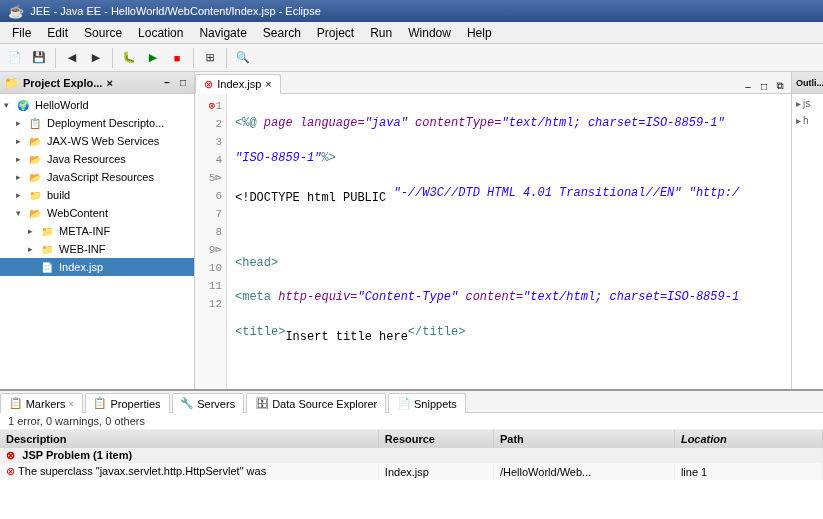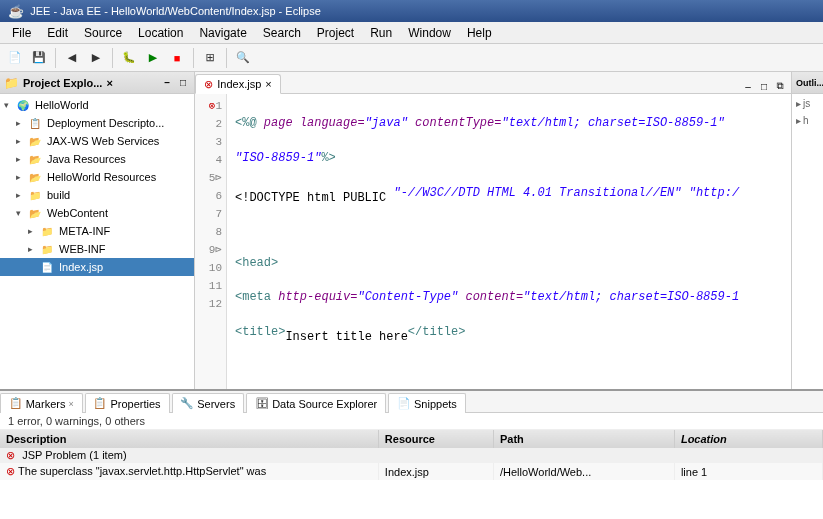--- a/index.html
+++ b/index.html
@@ -239,21 +239,21 @@
       padding: 2px 6px;
       text-align: left;
       border-right: 1px solid #ccc;
       font-weight: bold;
       position: sticky;
       top: 0;
       height: 18px;
     }
     .markers-table td { padding: 2px 6px; border-right: 1px solid #eee; vertical-align: middle; }
     .markers-table tr:nth-child(even) { background: #f8f8f8; }
-    .group-row { background: #f0f0f0 !important; font-weight: normal; }
+    .group-row { background: #f0f0f0 !important; font-weight: bold; }
     .group-row td { padding: 1px 6px; }
     .error-icon { color: #cc0000; font-size: 11px; }
 
     
     ::-webkit-scrollbar { width: 10px; height: 10px; }
     ::-webkit-scrollbar-track { background: #f0f0f0; }
     ::-webkit-scrollbar-thumb { background: #bbb; border: 1px solid #999; }
   </style>
 </head>
 <body>
@@ -329,21 +329,21 @@
 
         <div class="tree-item" style="padding-left:16px;">
           <span class="tree-arrow">▸</span>
           <span class="tree-icon" style="color:#4a90d9;">📂</span>
           <span>Java Resources</span>
         </div>
 
         <div class="tree-item" style="padding-left:16px;">
           <span class="tree-arrow">▸</span>
           <span class="tree-icon" style="color:#4a90d9;">📂</span>
-          <span>HelloWorld Resources</span>
+          <span>JavaScript Resources</span>
         </div>
 
         <div class="tree-item" style="padding-left:16px;">
           <span class="tree-arrow">▸</span>
           <span class="tree-icon" style="color:#999;">📁</span>
           <span>build</span>
         </div>
 
         <div class="tree-item" style="padding-left:16px;">
           <span class="tree-arrow">▾</span>

